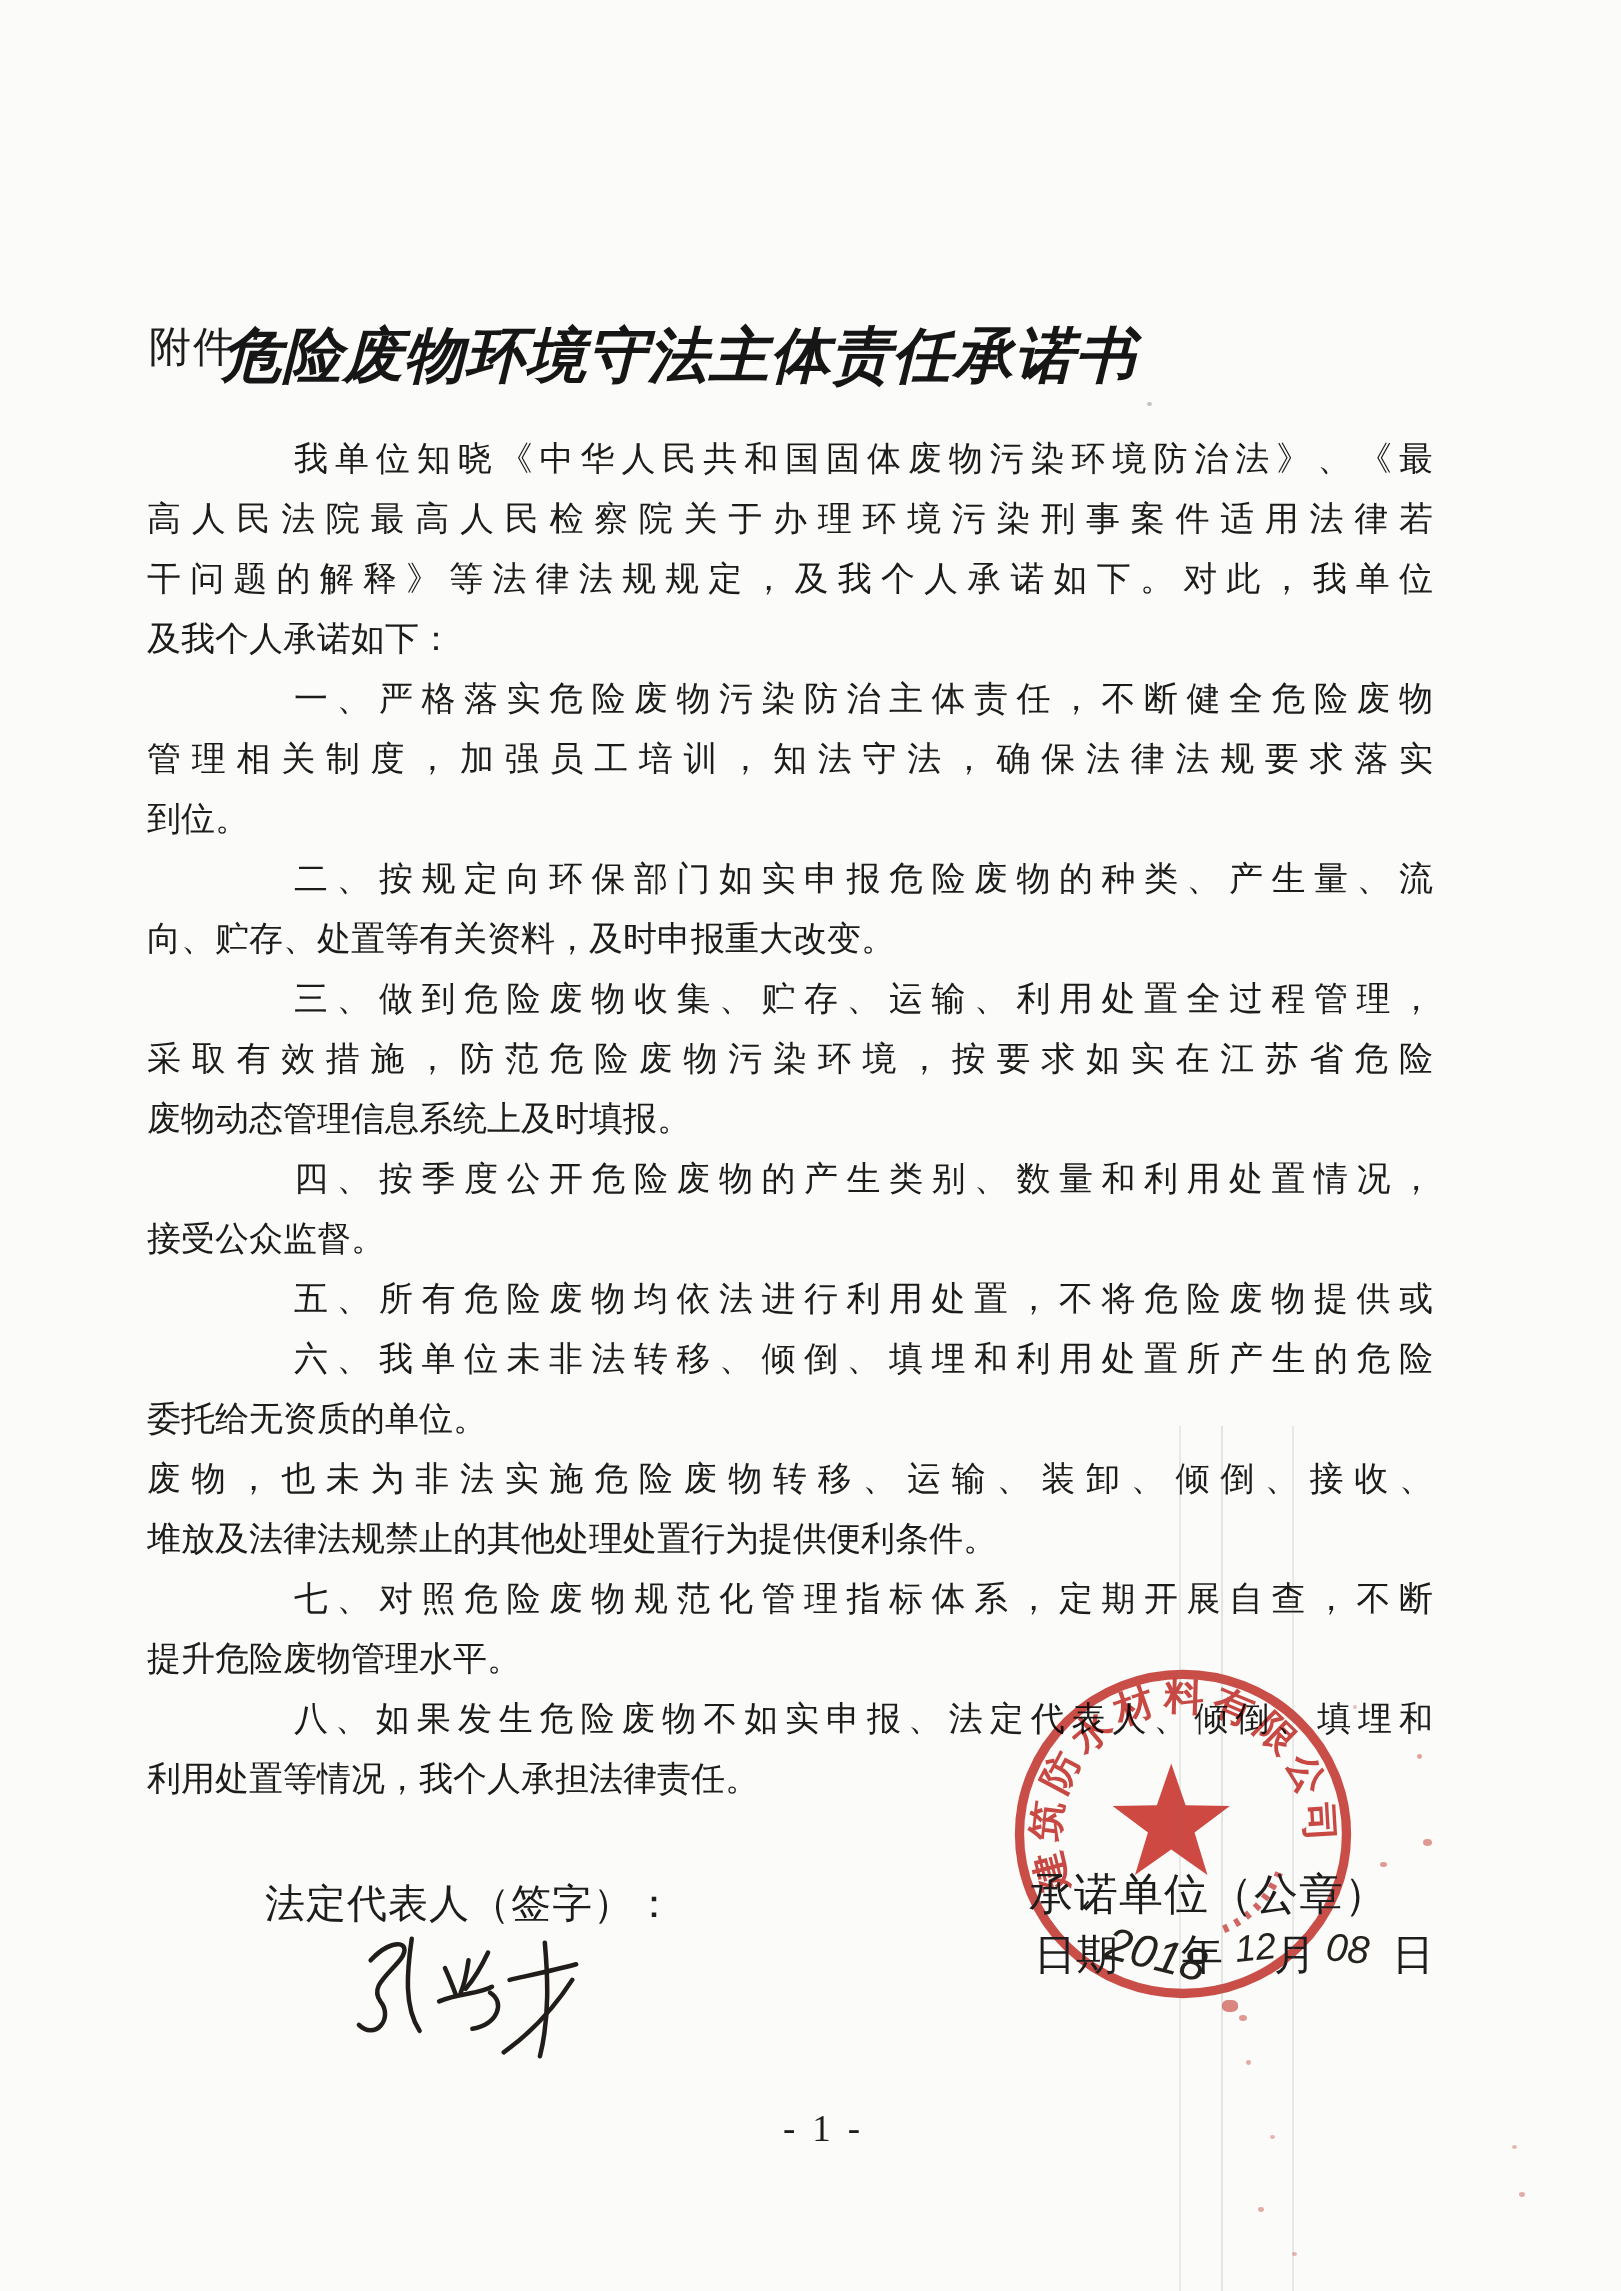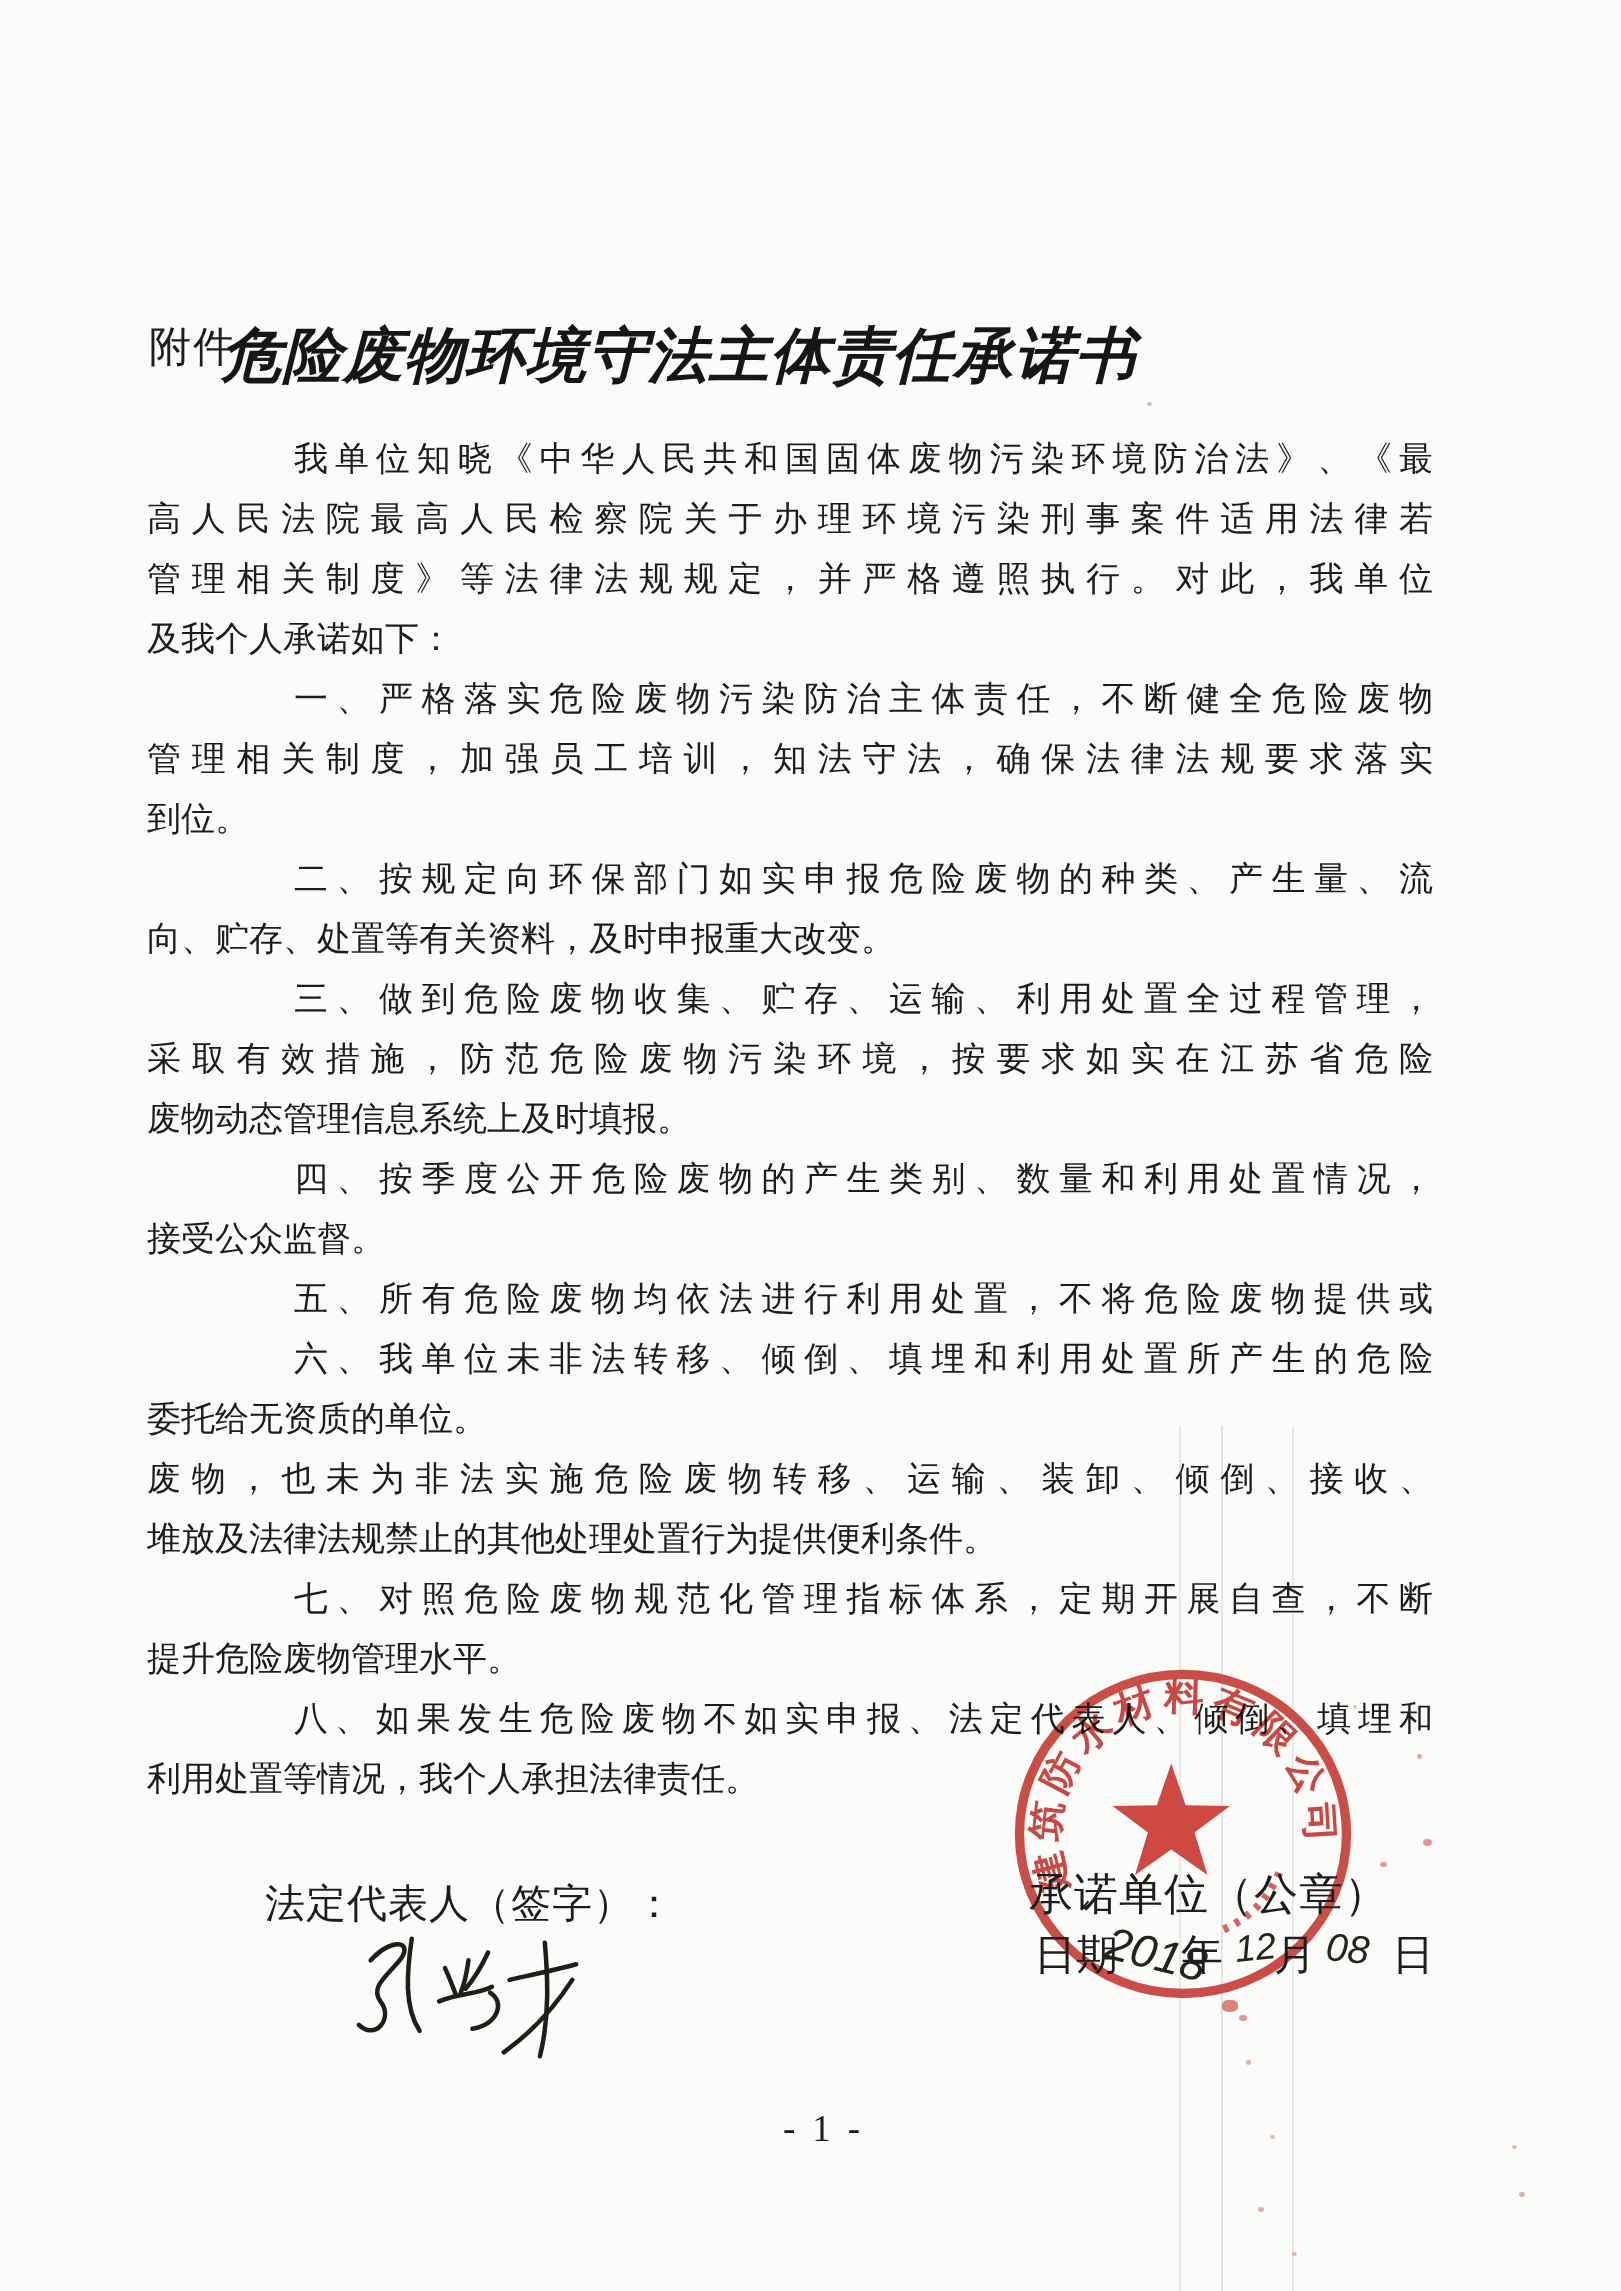--- a/index.html
+++ b/index.html
@@ -42,21 +42,21 @@
 <body>
 
 <div id="page">
 
   <div class="attach">附件 2</div>
   <div class="title">危险废物环境守法主体责任承诺书</div>
 
   <div class="body">
     <div class="bl ind">我单位知晓《中华人民共和国固体废物污染环境防治法》、《最</div>
     <div class="bl">高人民法院最高人民检察院关于办理环境污染刑事案件适用法律若</div>
-    <div class="bl">管理相关制度》等法律法规规定，并严格遵照执行。对此，我单位</div>
+    <div class="bl">干问题的解释》等法律法规规定，及我个人承诺如下。对此，我单位</div>
     <div class="bl end">及我个人承诺如下：</div>
     <div class="bl ind">一、严格落实危险废物污染防治主体责任，不断健全危险废物</div>
     <div class="bl">管理相关制度，加强员工培训，知法守法，确保法律法规要求落实</div>
     <div class="bl end">到位。</div>
     <div class="bl ind">二、按规定向环保部门如实申报危险废物的种类、产生量、流</div>
     <div class="bl end">向、贮存、处置等有关资料，及时申报重大改变。</div>
     <div class="bl ind">三、做到危险废物收集、贮存、运输、利用处置全过程管理，</div>
     <div class="bl">采取有效措施，防范危险废物污染环境，按要求如实在江苏省危险</div>
     <div class="bl end">废物动态管理信息系统上及时填报。</div>
     <div class="bl ind">四、按季度公开危险废物的产生类别、数量和利用处置情况，</div>

